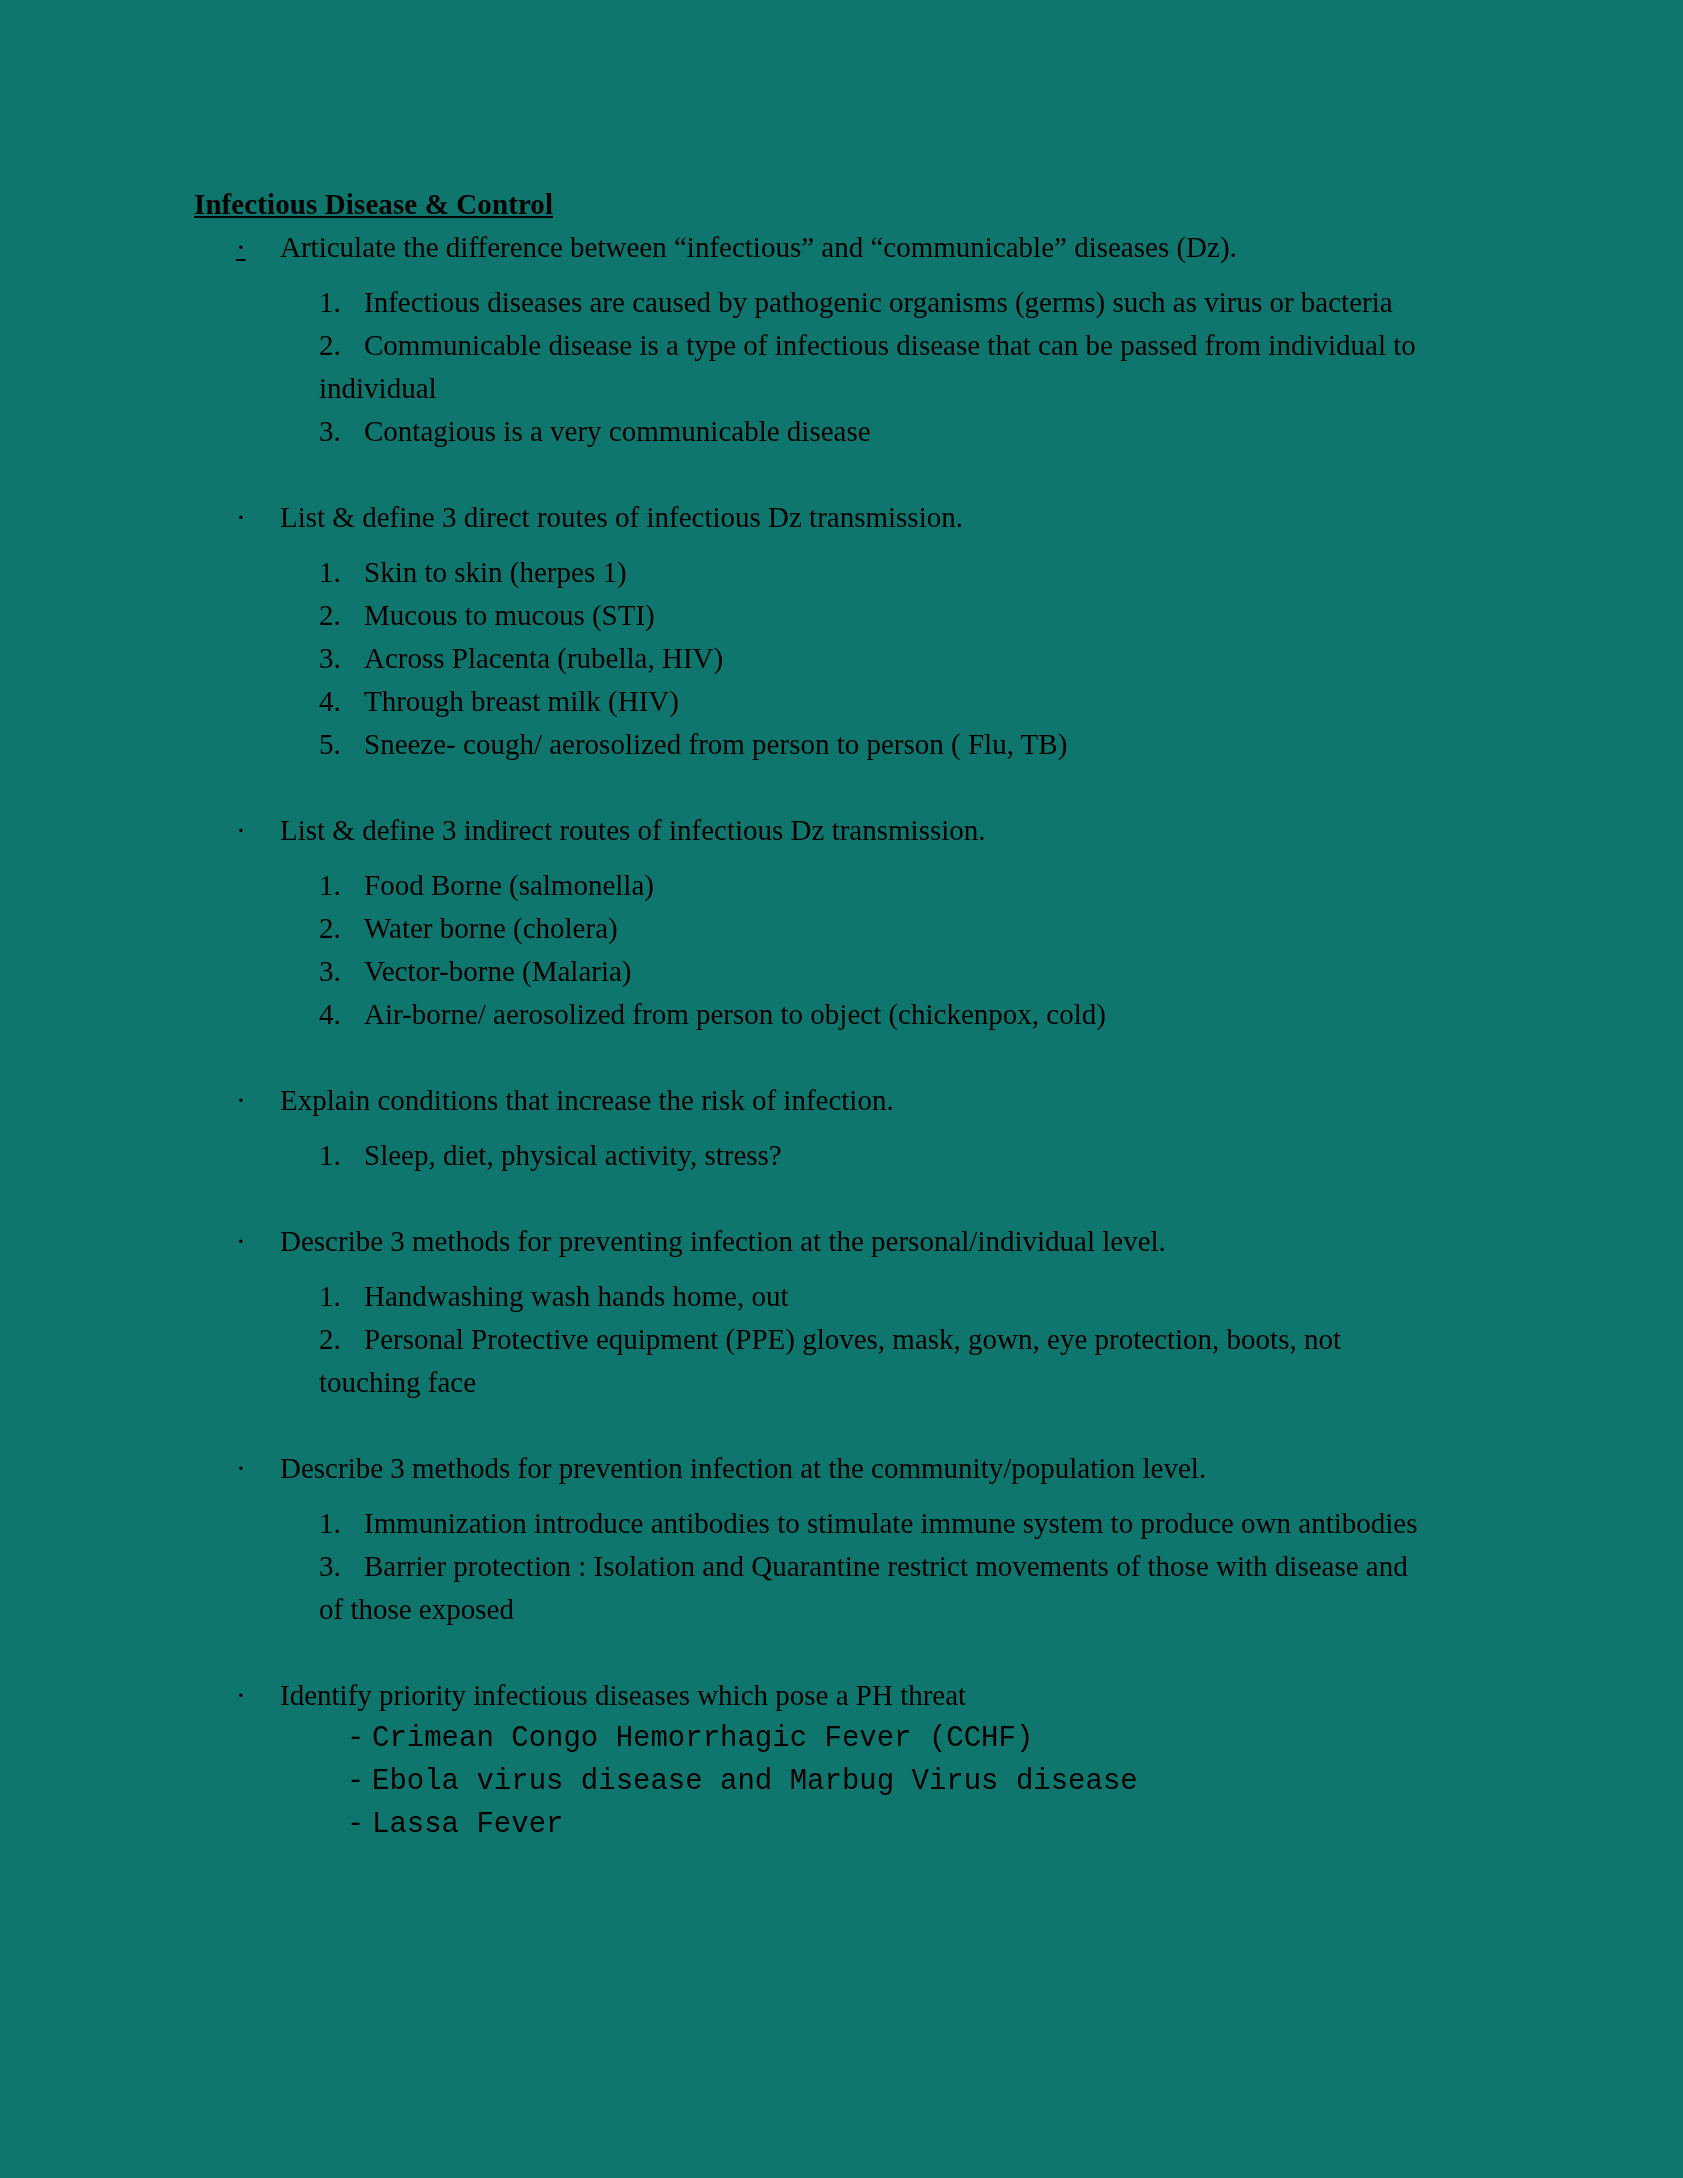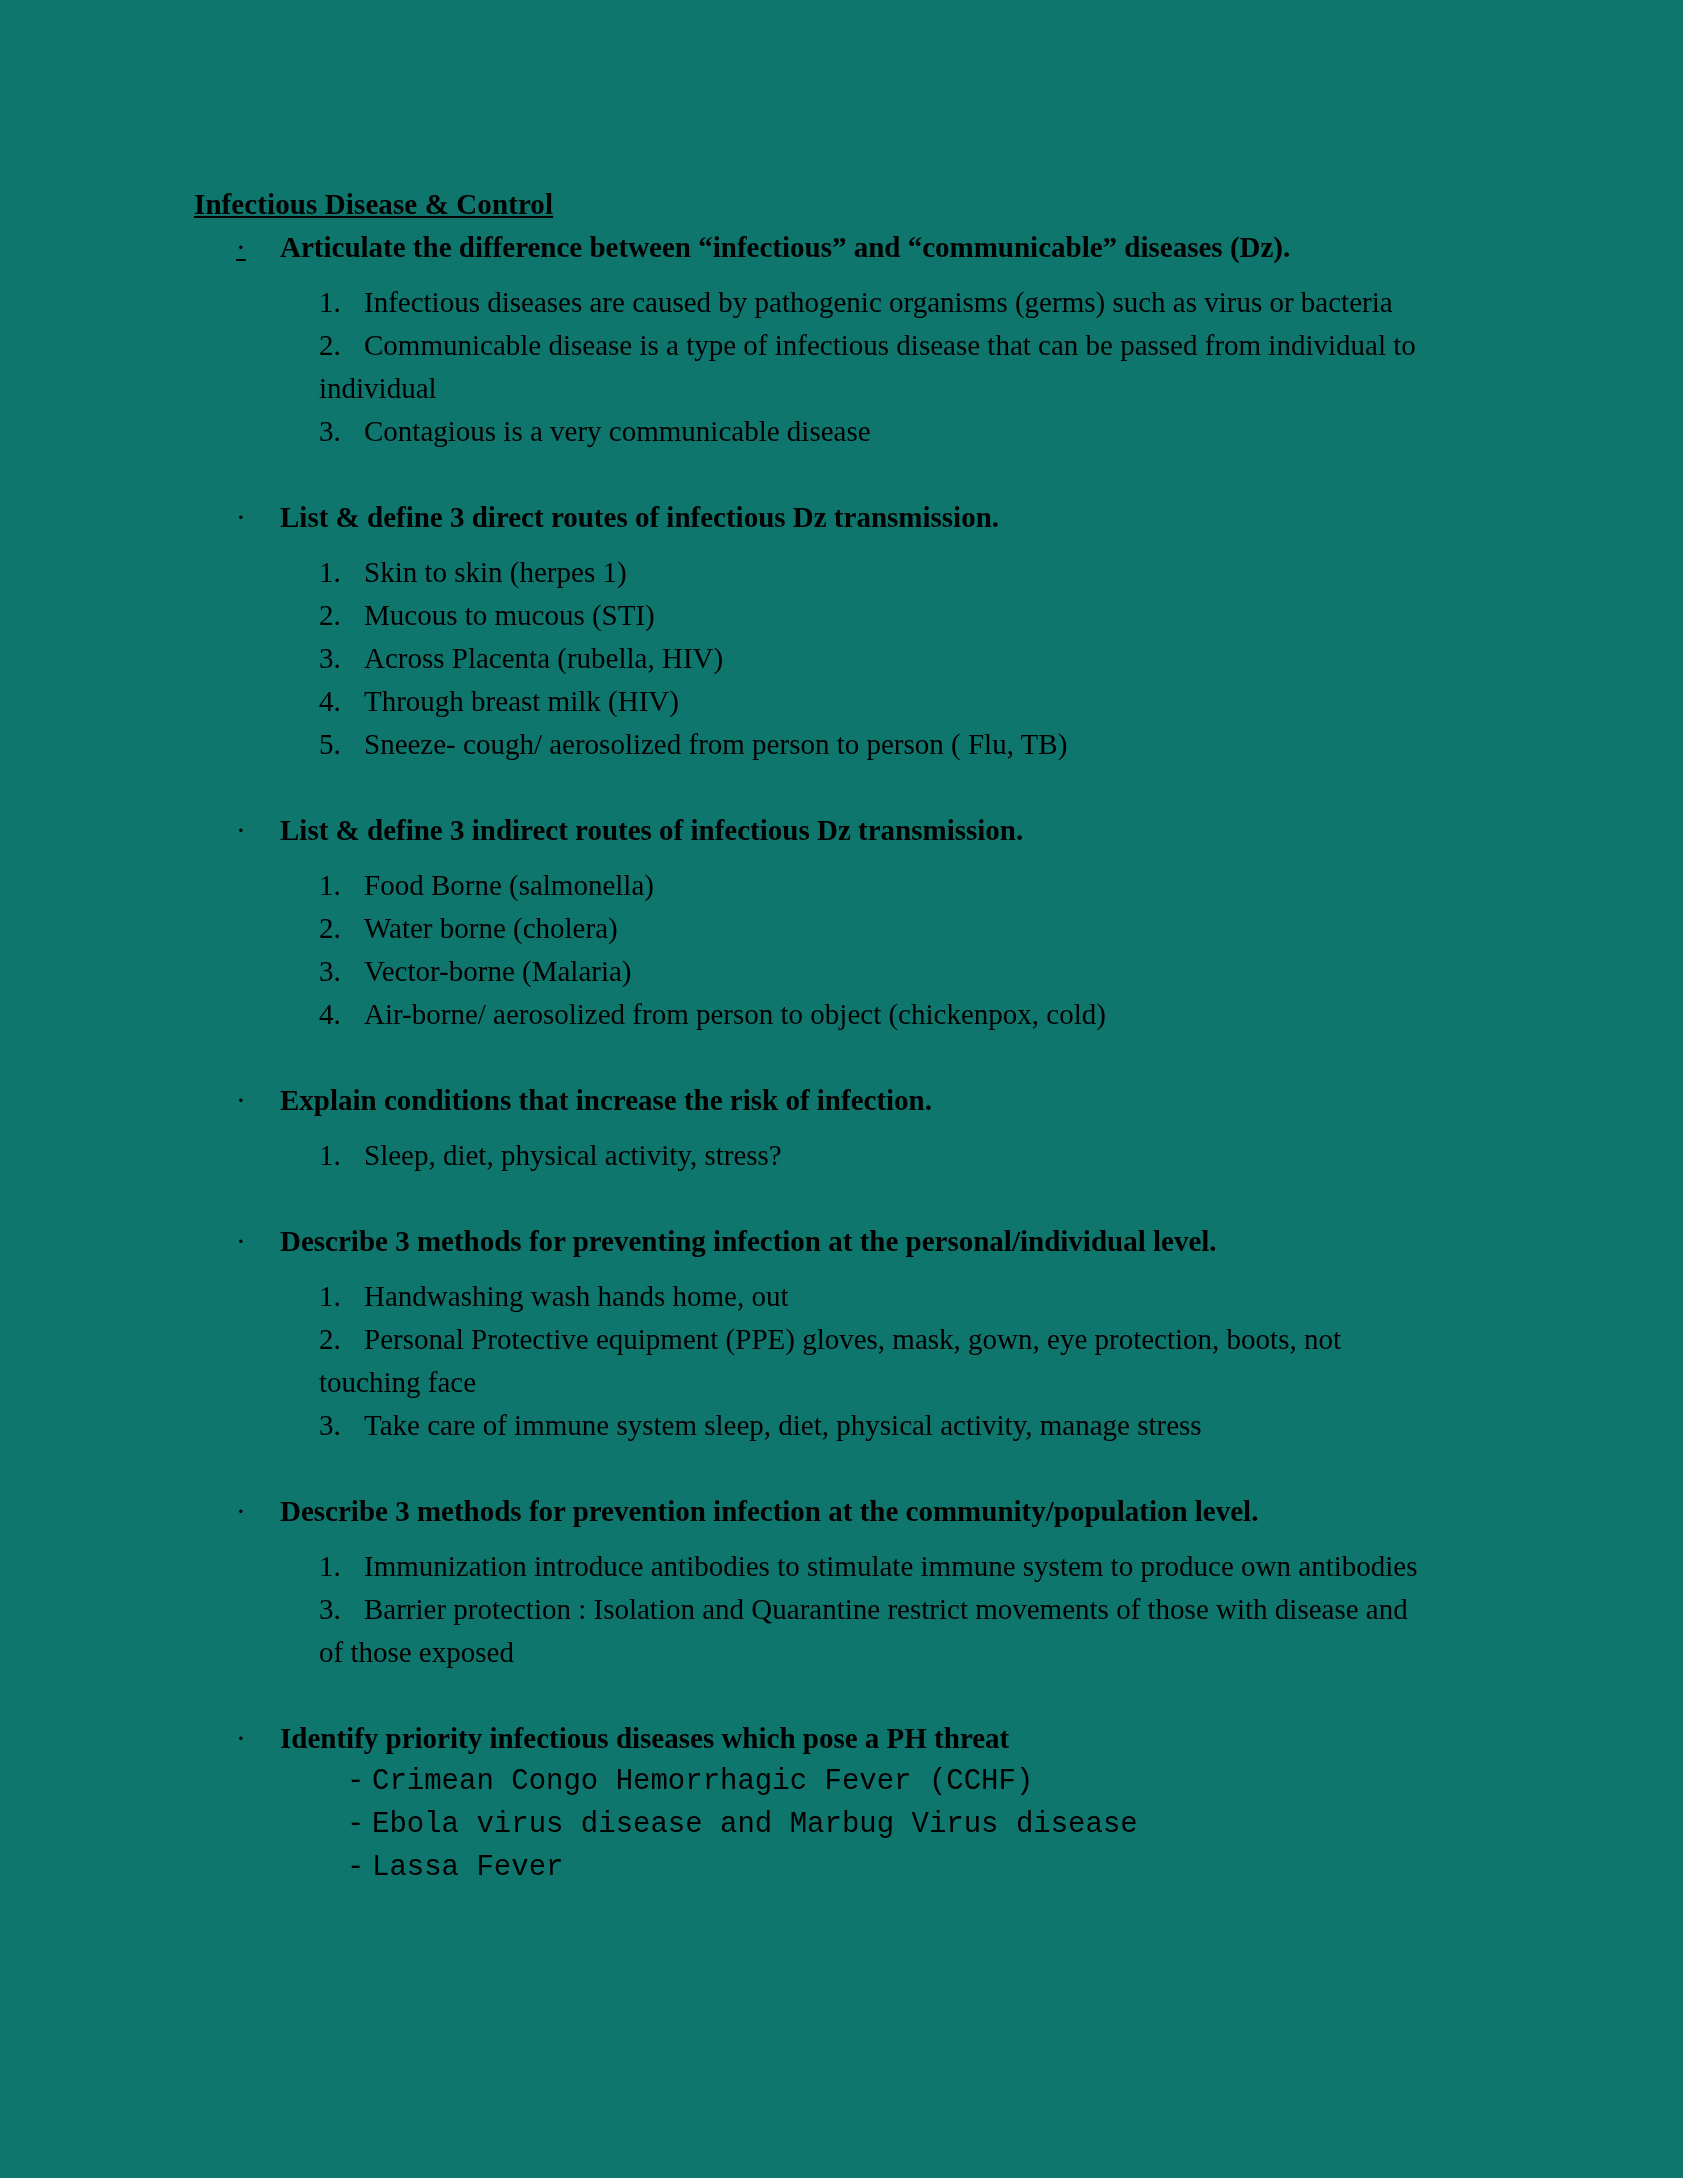--- a/index.html
+++ b/index.html
@@ -58,21 +58,20 @@
     font-size: 29px;
     line-height: 43px;
     text-align: left;
   }
   .bullet-row.first .bullet-marker {
     text-decoration: underline;
   }
   .bullet-text {
     flex: 1 1 auto;
     line-height: 43px;
-    font-weight: bold;
   }
 
   
   .num-list {
     margin: 12px;
     padding: 0 0 0 113px;
     list-style: none;
   }
   .num-item {
     position: relative;
@@ -156,21 +155,20 @@
           </ul>
         </div>
         <div class="bullet-block">
           <div class="bullet-row">
             <span class="bullet-marker">·</span>
             <span class="bullet-text">Describe 3 methods for preventing infection at the personal/individual level.</span>
           </div>
           <ul class="num-list">
             <li class="num-item"><span class="num-marker">1.</span><span>Handwashing wash hands home, out</span></li>
             <li class="num-item"><span class="num-marker">2.</span><span>Personal Protective equipment (PPE) gloves, mask, gown, eye protection, boots, not touching face</span></li>
-            <li class="num-item"><span class="num-marker">3.</span><span>Take care of immune system sleep, diet, physical activity, manage stress</span></li>
           </ul>
         </div>
         <div class="bullet-block">
           <div class="bullet-row">
             <span class="bullet-marker">·</span>
             <span class="bullet-text">Describe 3 methods for prevention infection at the community/population level.</span>
           </div>
           <ul class="num-list">
             <li class="num-item"><span class="num-marker">1.</span><span>Immunization introduce antibodies to stimulate immune system to produce own antibodies</span></li>
             <li class="num-item"><span class="num-marker">3.</span><span>Barrier protection : Isolation and Quarantine restrict movements of those with disease and of those exposed</span></li>

